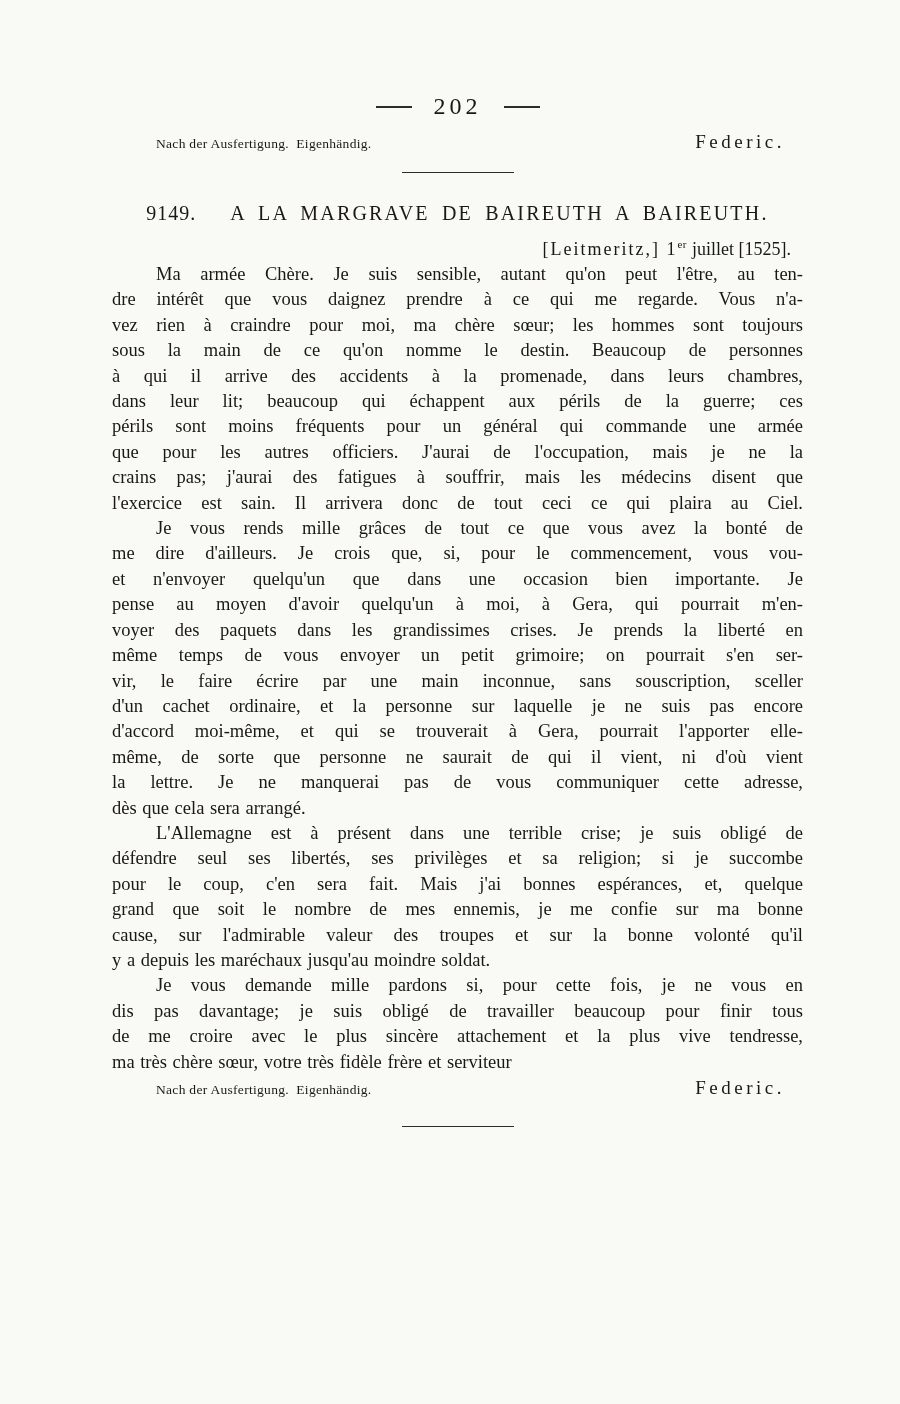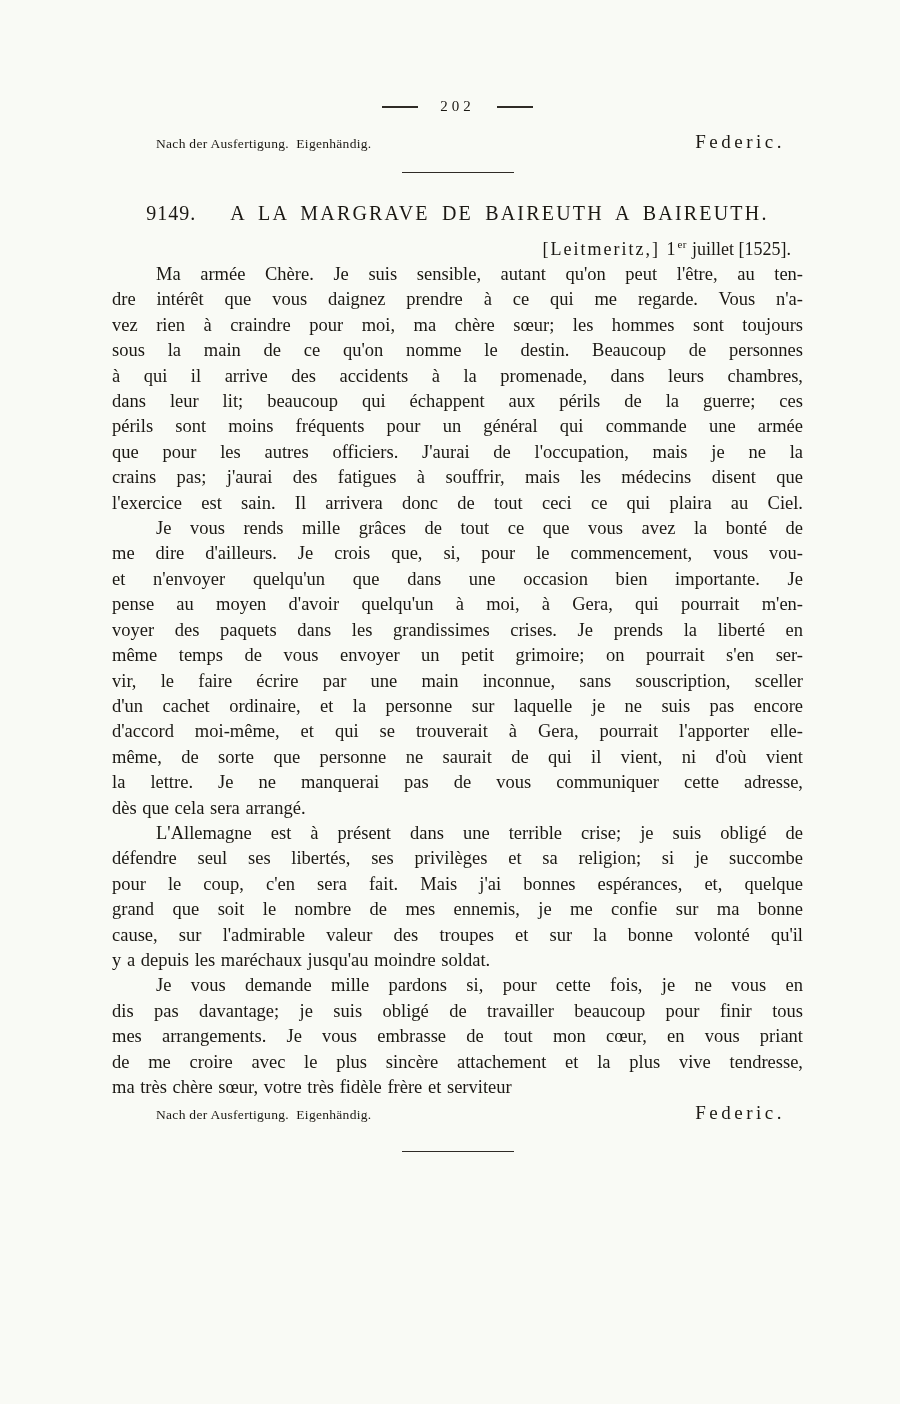--- a/index.html
+++ b/index.html
@@ -7,21 +7,21 @@
     position:relative; width:900px; height:1404px;
     background:#f9faf5; color:#1b1813;
     font-family:"Liberation Serif","DejaVu Serif",serif;
     overflow:hidden;
   }
   .content { position:absolute; left:112px; top:0; width:691px; }
 
   
   .running-head { margin-top:93px; height:26px; display:flex; justify-content:center; align-items:center; gap:22px; }
   .head-rule { width:36px; height:0; border-top:2px solid #2f2b26; margin-top:1px; }
-  .pagenum { font-size:15px; letter-spacing:4px; line-height:26px; }
+  .pagenum { font-size:24px; letter-spacing:4px; line-height:26px; }
 
   
   .tline {
     font-size:18.5px; line-height:25.4px;
     text-align:justify; text-align-last:justify;
     word-spacing:1px;
   }
   .tline.short { text-align-last:left; }
   .tline.ind { text-indent:44px; }
   .cont-lines { margin-top:19px; }
@@ -108,21 +108,20 @@
           <div class="tline ind">L'Allemagne est à présent dans une terrible crise; je suis obligé de</div>
           <div class="tline">défendre seul ses libertés, ses privilèges et sa religion; si je succombe</div>
           <div class="tline">pour le coup, c'en sera fait. Mais j'ai bonnes espérances, et, quelque</div>
           <div class="tline">grand que soit le nombre de mes ennemis, je me confie sur ma bonne</div>
           <div class="tline">cause, sur l'admirable valeur des troupes et sur la bonne volonté qu'il</div>
           <div class="tline short">y a depuis les maréchaux jusqu'au moindre soldat.</div>
         </div>
       <div>
           <div class="tline ind">Je vous demande mille pardons si, pour cette fois, je ne vous en</div>
           <div class="tline">dis pas davantage; je suis obligé de travailler beaucoup pour finir tous</div>
-          <div class="tline">mes arrangements. Je vous embrasse de tout mon cœur, en vous priant</div>
           <div class="tline">de me croire avec le plus sincère attachement et la plus vive tendresse,</div>
           <div class="tline short">ma très chère sœur, votre très fidèle frère et serviteur</div>
         </div>
 
       <div class="attribution second">
         <span class="note">Nach der Ausfertigung.  Eigenhändig.</span>
         <span class="sig">Federic.</span>
       </div>
     </section>
 

